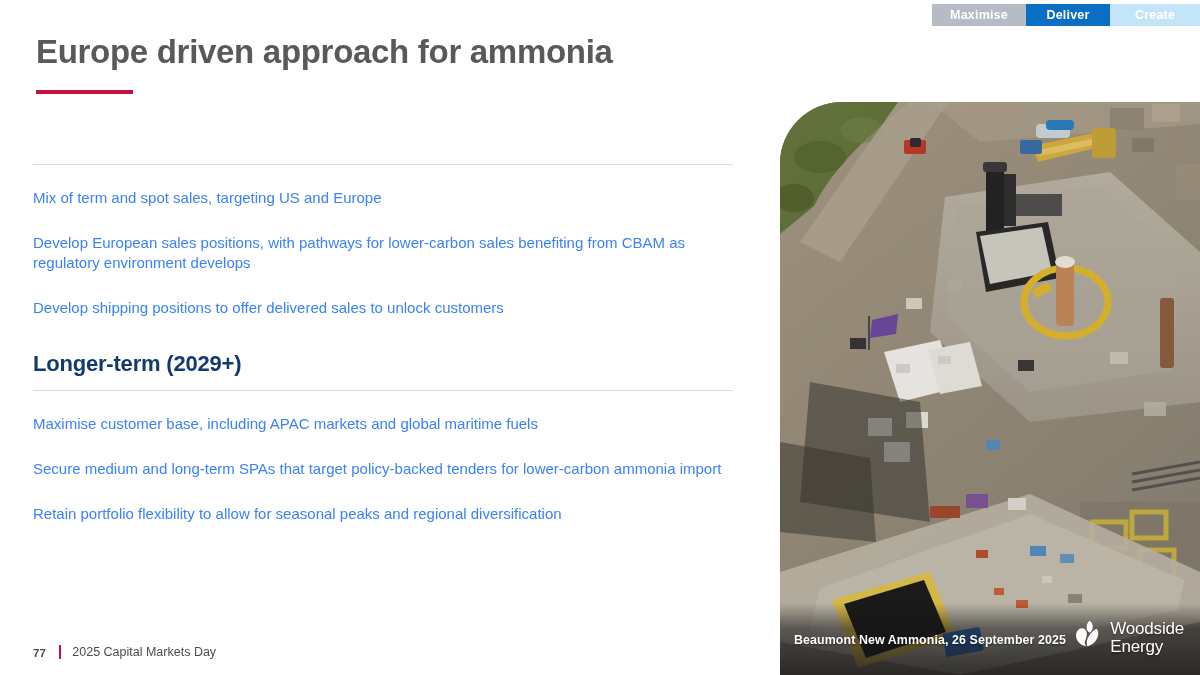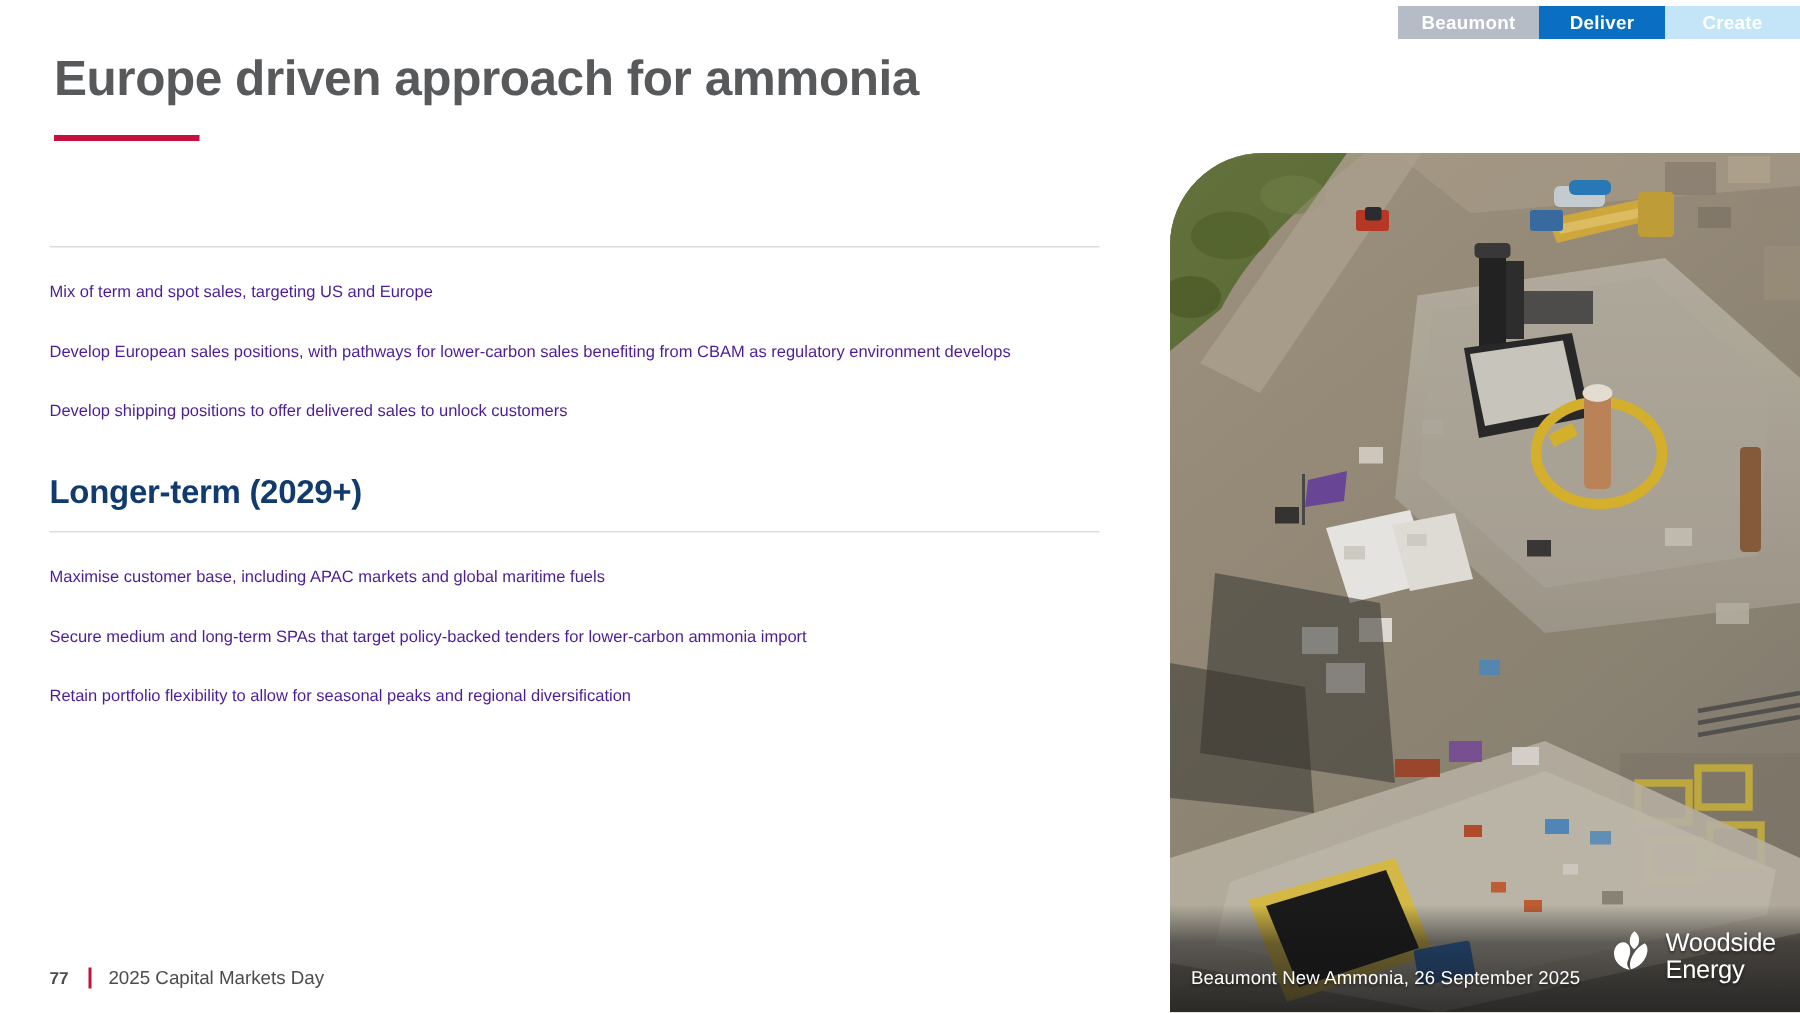--- a/index.html
+++ b/index.html
@@ -82,22 +82,22 @@
     line-height: 1.15;
   }
   .section-rule {
     width: 700px;
     height: 1px;
     background: #dadde1;
     margin-top: 14px;
     margin-bottom: 0px;
   }
   .bullet {
-    font-size: 11px;
-    color: #4c1d95;
+    font-size: 15px;
+    color: #3b82f6;
     line-height: 1.33;
     margin: 0;
     padding: 0;
   }
   .b1 { margin-top: 23px; }
   .b-gap { margin-top: 25px; }
 
   .sec2 { margin-top: 33px; }
 
   
@@ -143,23 +143,23 @@
     left: 0;
     right: 0;
     bottom: 0;
     height: 72px;
     background: linear-gradient(to bottom, rgba(20,20,22,0) 0%, rgba(20,20,22,0.55) 35%, rgba(20,20,22,0.80) 100%);
     z-index: 5;
   }
   .photo-caption {
     position: absolute;
     left: 14px;
-    bottom: 16px;
+    bottom: 28px;
     font-size: 12.4px;
-    font-weight: normal;
+    font-weight: bold;
     color: #ffffff;
     letter-spacing: 0.1px;
     z-index: 6;
     text-shadow: 0 1px 2px rgba(0,0,0,0.5);
   }
   .logo {
     position: absolute;
     right: 16px;
     bottom: 20px;
     display: flex;
@@ -176,21 +176,21 @@
   }
   .logo-text .l2 { display: block; }
 </style>
 </head>
 <body>
 
 <div class="slide">
 
   <div class="nav-pills">
     <div class="pill pill-maximise">
-      <span>Beaumont</span>
+      <span>Maximise</span>
     </div>
     <div class="pill pill-deliver">
       <span>Deliver</span>
     </div>
     <div class="pill pill-create">
       <span>Create</span>
     </div>
   </div>
 
   <div class="title">Europe driven approach for ammonia</div>

